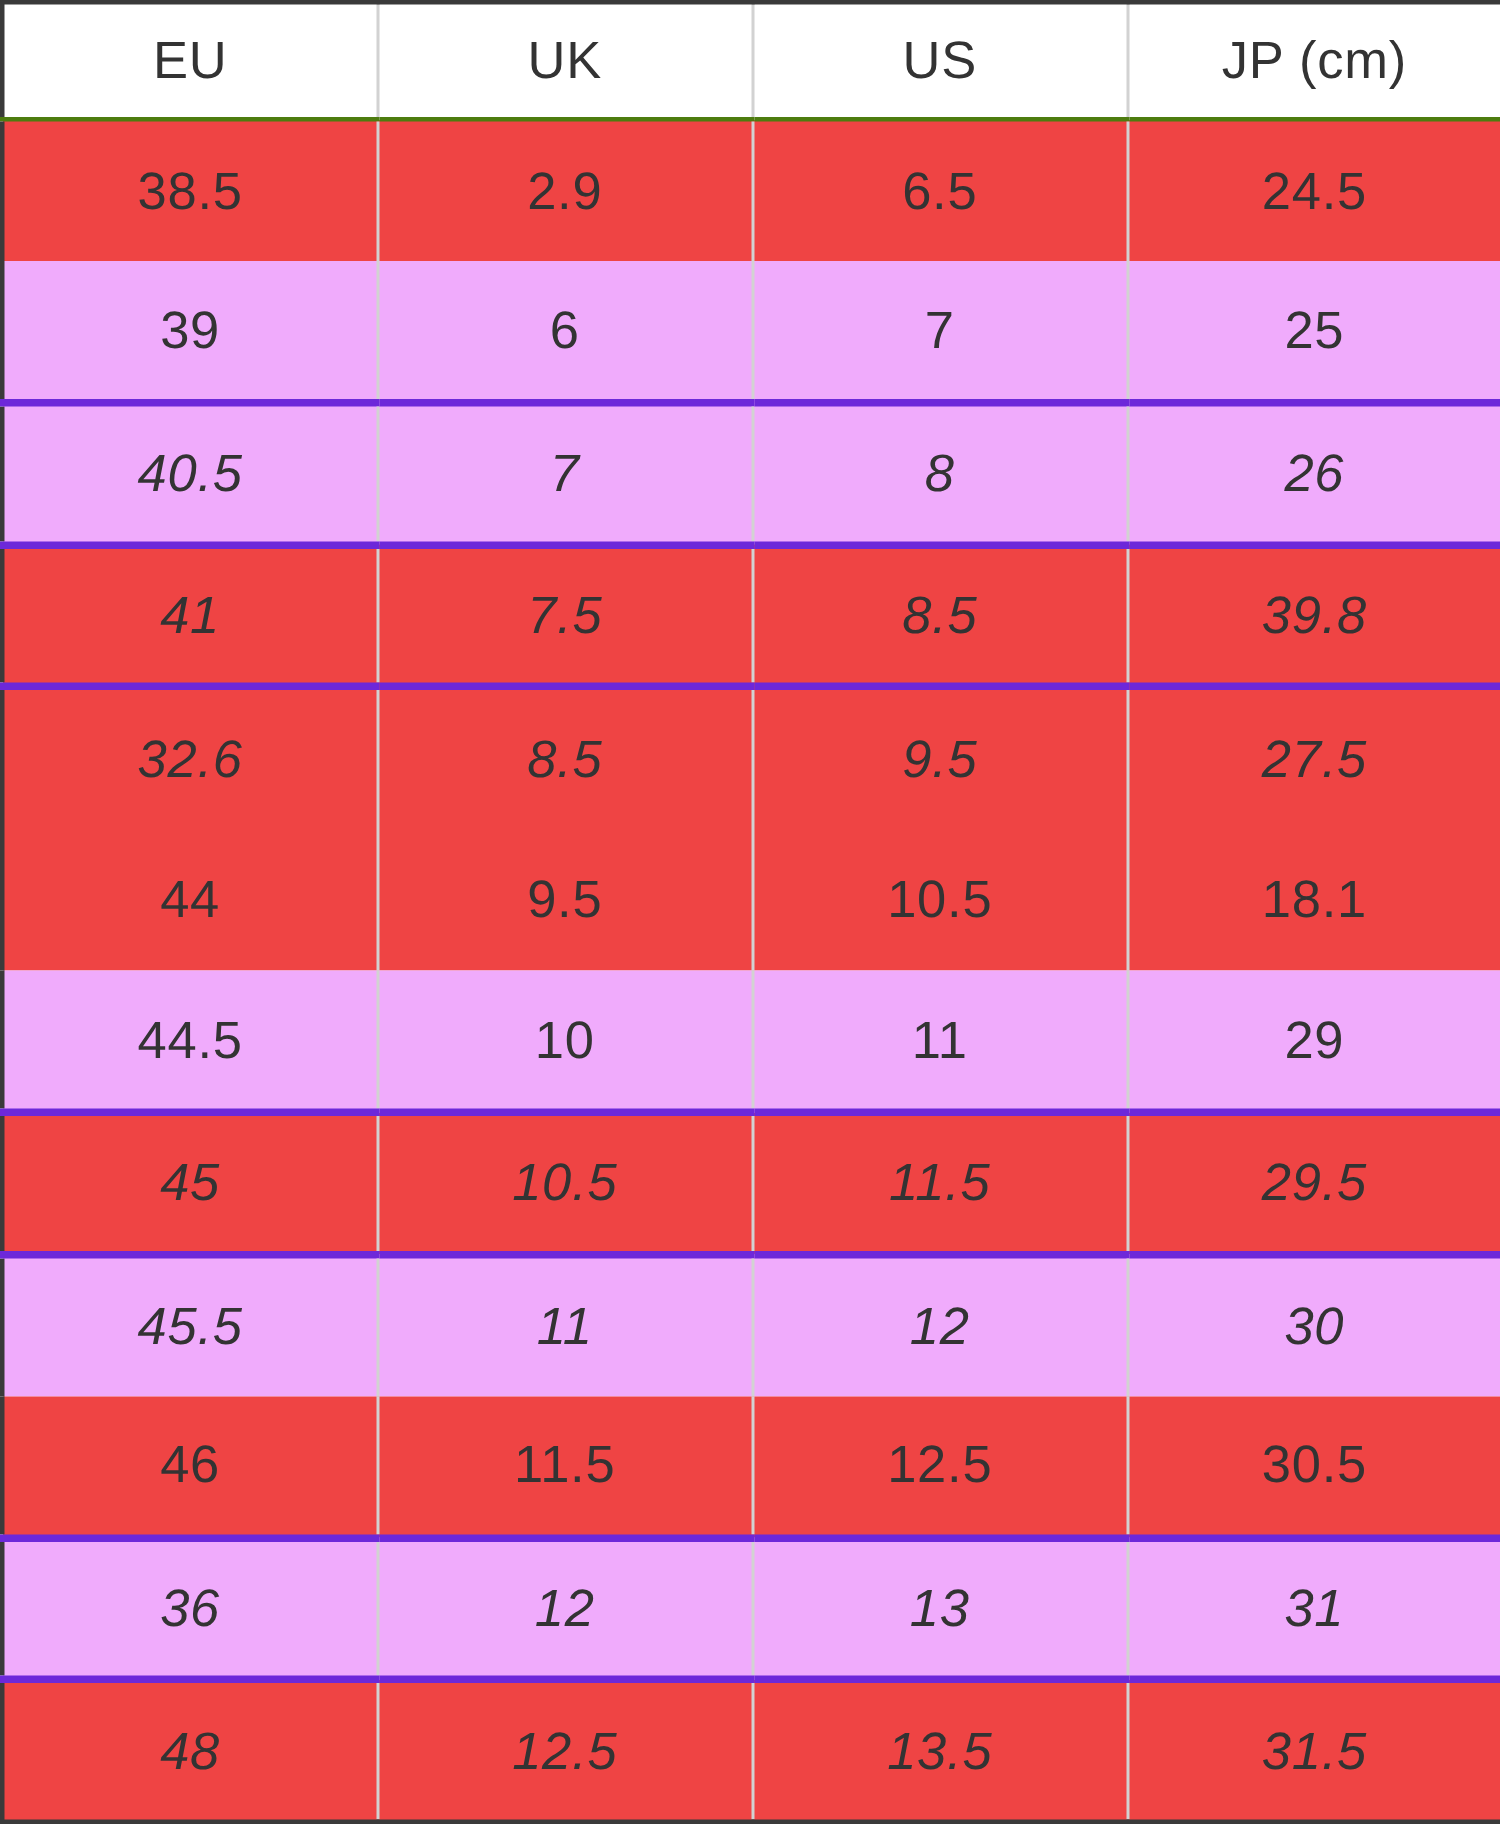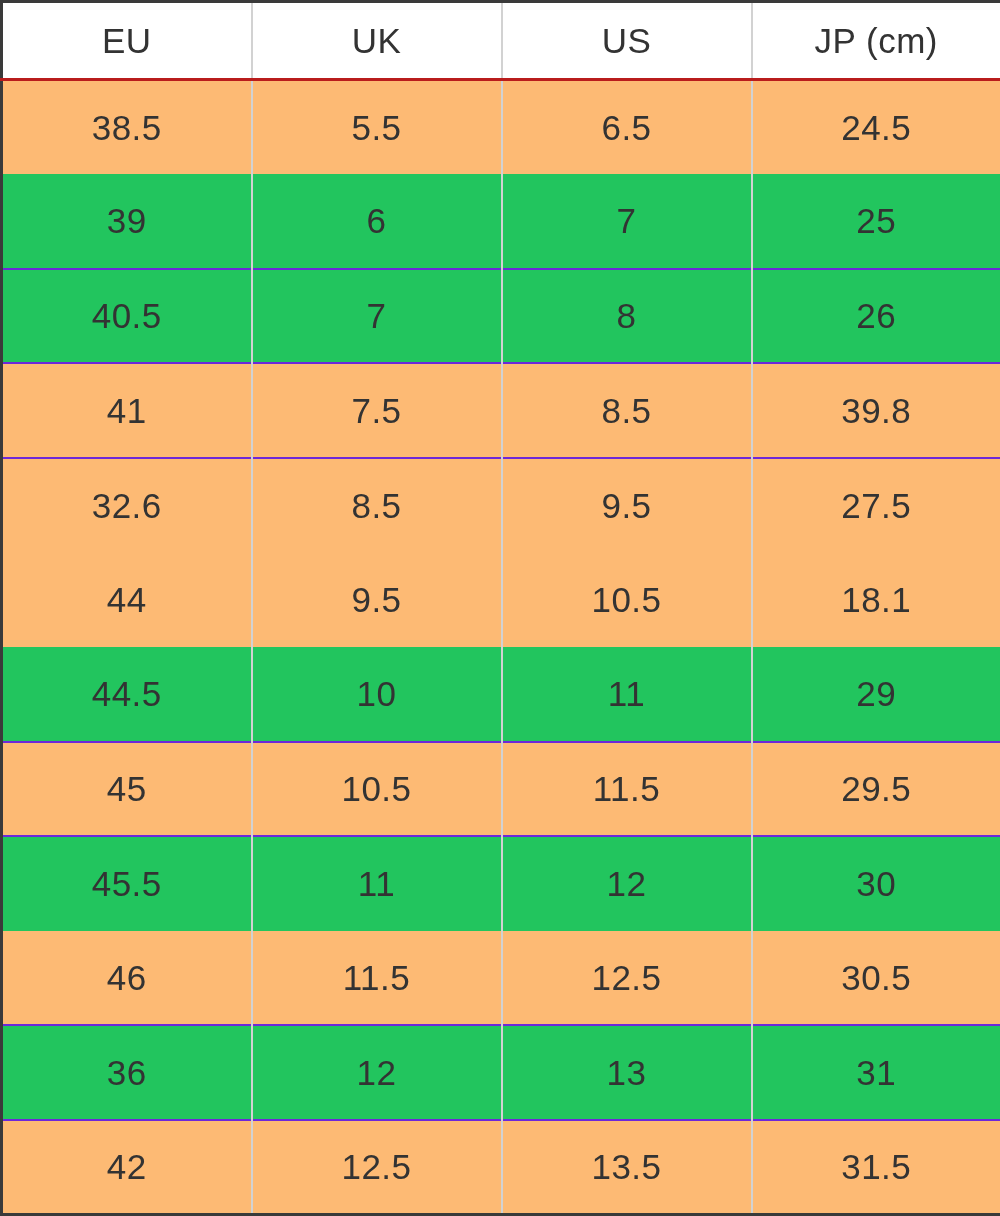--- a/index.html
+++ b/index.html
@@ -48,39 +48,40 @@
 
   #size-table th:last-child,
   #size-table td:last-child {
     border-right: none;
   }
 
   
   #size-table thead th {
     height: 78px;
     background: #ffffff;
-    border-bottom: 3px solid #b91c1c;
+    border-bottom: 3px solid #4d7c0f;
   }
 
   
   #size-table tbody tr {
     height: 75.8px;
   }
 
   #size-table tbody tr.row-light td {
-    background: #fdba74;
+    background: #ef4444;
   }
 
   #size-table tbody tr.row-shaded td {
-    background: #22c55e;
+    background: #f0abfc;
   }
 
   
   #size-table tbody tr.sep-top td {
-    border-top: 2px solid #6d28d9;
+    border-top: 5px solid #6d28d9;
+    font-style: italic;
   }
 </style>
 </head>
 <body>
 
 <table id="size-table">
   <colgroup>
     <col>
       <col>
       <col>
@@ -90,21 +91,21 @@
     <tr>
       <th>EU</th>
       <th>UK</th>
       <th>US</th>
       <th>JP (cm)</th>
     </tr>
   </thead>
   <tbody id="table-body">
       <tr class="row-light">
         <td>38.5</td>
-        <td>5.5</td>
+        <td>2.9</td>
         <td>6.5</td>
         <td>24.5</td>
       </tr>
       <tr class="row-shaded">
         <td>39</td>
         <td>6</td>
         <td>7</td>
         <td>25</td>
       </tr>
       <tr class="row-shaded sep-top">
@@ -155,19 +156,19 @@
         <td>12.5</td>
         <td>30.5</td>
       </tr>
       <tr class="row-shaded sep-top">
         <td>36</td>
         <td>12</td>
         <td>13</td>
         <td>31</td>
       </tr>
       <tr class="row-light sep-top">
-        <td>42</td>
+        <td>48</td>
         <td>12.5</td>
         <td>13.5</td>
         <td>31.5</td>
       </tr>
     </tbody>
 </table>
 
 </body></html>

